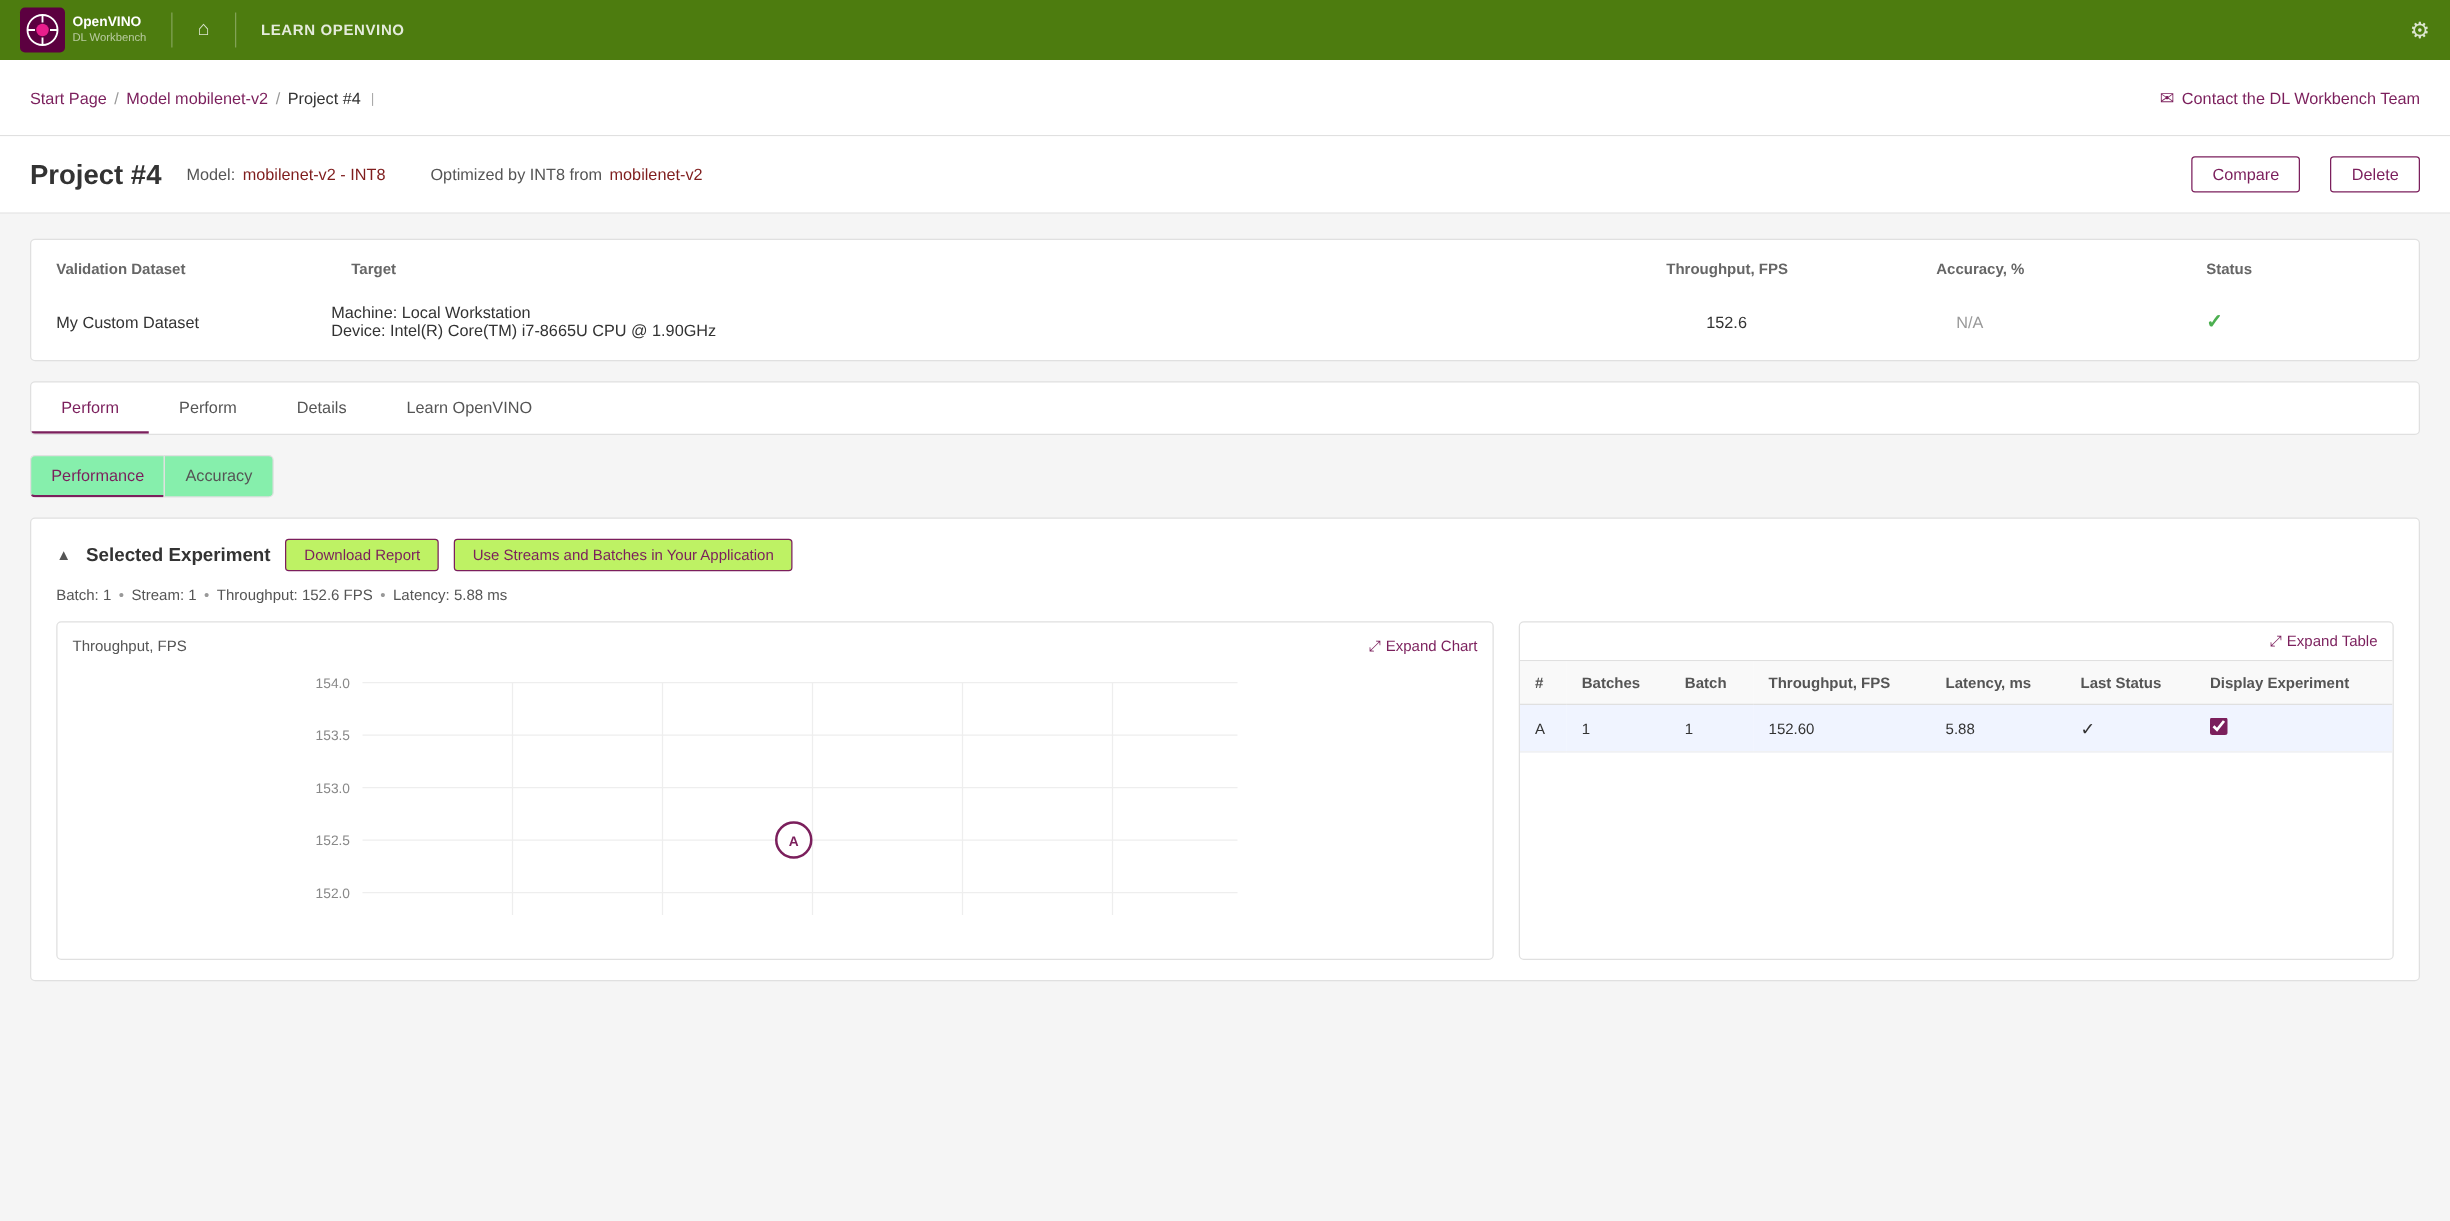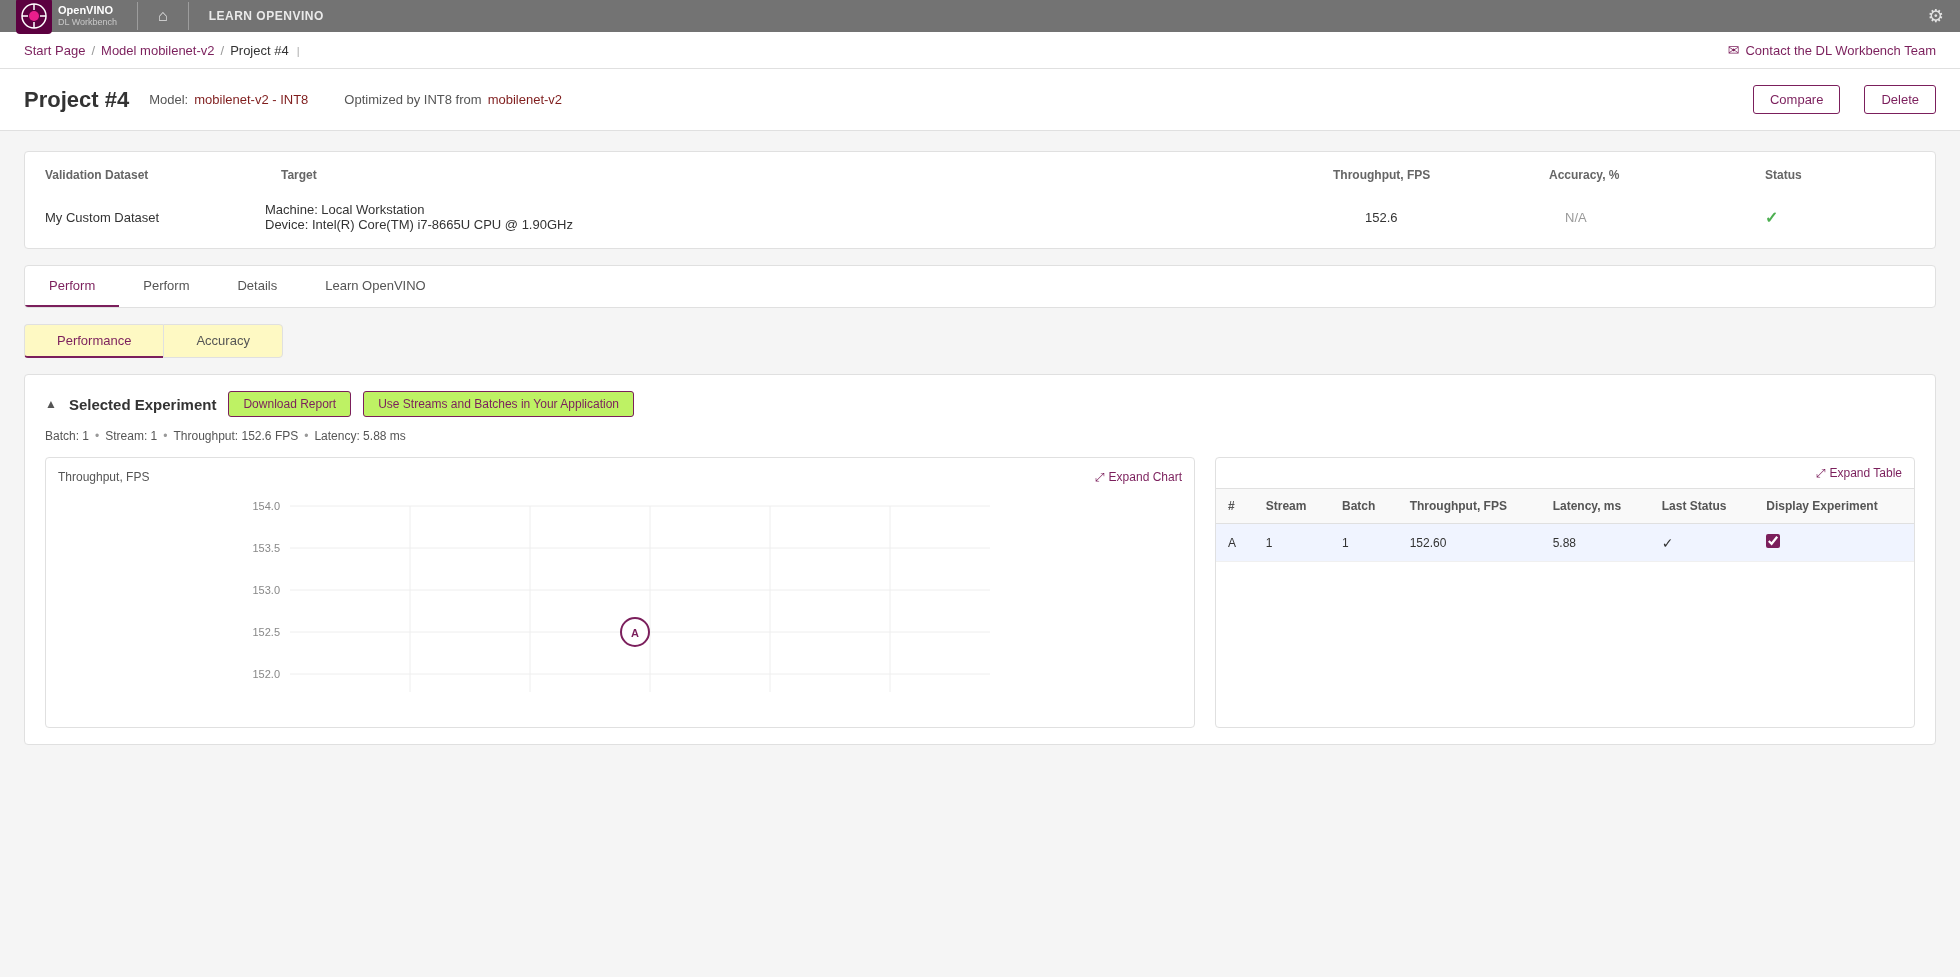--- a/index.html
+++ b/index.html
@@ -1,21 +1,21 @@
 <!DOCTYPE html>
 <html><head>
   <meta charset="utf-8">
   <style>
     * { box-sizing: border-box; margin: 0; padding: 0; }
     body { font-family: 'Segoe UI', Arial, sans-serif; font-size: 13px; background: #f5f5f5; color: #333; }
 
     
     .top-nav {
-      background: #737373;
-      height: 32px;
+      background: #4d7c0f;
+      height: 48px;
       display: flex;
       align-items: center;
       padding: 0 16px;
       gap: 12px;
     }
     .top-nav-logo {
       display: flex;
       align-items: center;
       gap: 6px;
     }
@@ -53,21 +53,21 @@
     .nav-spacer { flex: 1; }
     .nav-settings-icon {
       color: rgba(255,255,255,0.8);
       font-size: 18px;
       cursor: pointer;
     }
 
     
     .breadcrumb-bar {
       background: white;
-      padding: 10px 24px;
+      padding: 22px 24px;
       display: flex;
       align-items: center;
       justify-content: space-between;
       border-bottom: 1px solid #e0e0e0;
     }
     .breadcrumb {
       display: flex;
       align-items: center;
       gap: 6px;
       font-size: 13px;
@@ -202,26 +202,26 @@
       font-weight: 500;
     }
 
     
     .subtab-bar {
       display: flex;
       margin-bottom: 16px;
       gap: 0;
     }
     .subtab {
-      padding: 8px 32px;
+      padding: 8px 16px;
       font-size: 13px;
       cursor: pointer;
       color: #555;
       border: 1px solid #e0e0e0;
-      background: #fef9c3;
+      background: #86efac;
       border-right: none;
     }
     .subtab:first-child { border-radius: 4px 0 0 4px; }
     .subtab:last-child { border-radius: 0 4px 4px 0; border-right: 1px solid #e0e0e0; }
     .subtab.active {
       color: #7b1f5c;
       border-bottom: 2px solid #7b1f5c;
       font-weight: 500;
     }
 
@@ -521,21 +521,21 @@
         <div class="table-header-row">
           <a class="expand-link">
             <span class="expand-icon">⤢</span>
             <span>Expand Table</span>
           </a>
         </div>
         <table class="data-table">
           <thead>
             <tr>
               <th>#</th>
-              <th>Stream</th>
+              <th>Batches</th>
               <th>Batch</th>
               <th>Throughput, FPS</th>
               <th>Latency, ms</th>
               <th>Last Status</th>
               <th>Display Experiment</th>
             </tr>
           </thead>
           <tbody>
             <tr class="selected">
               <td>A</td>

